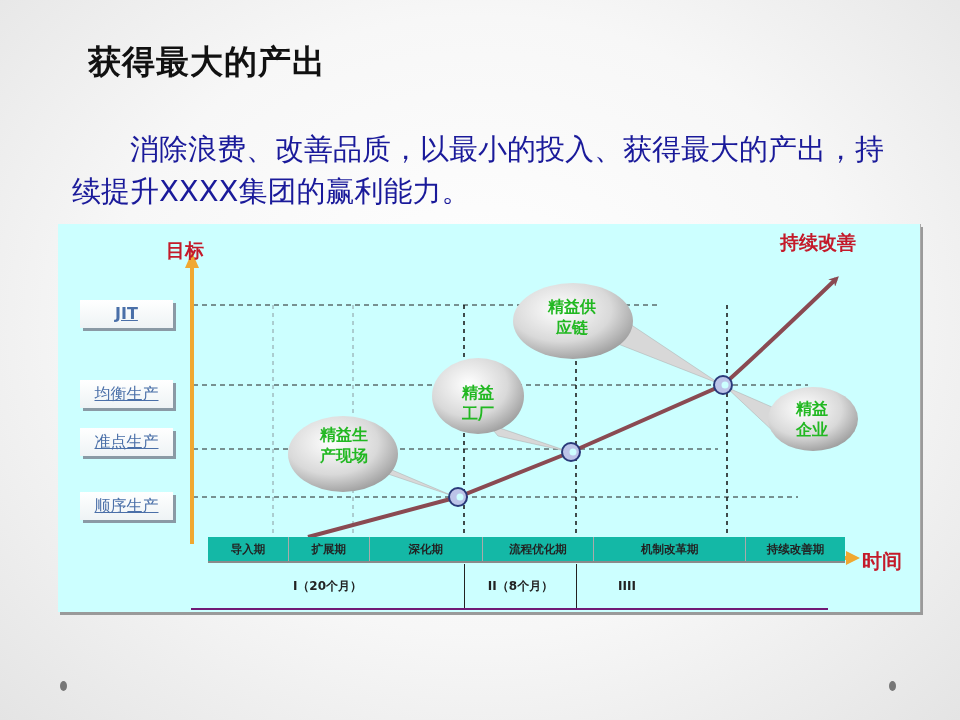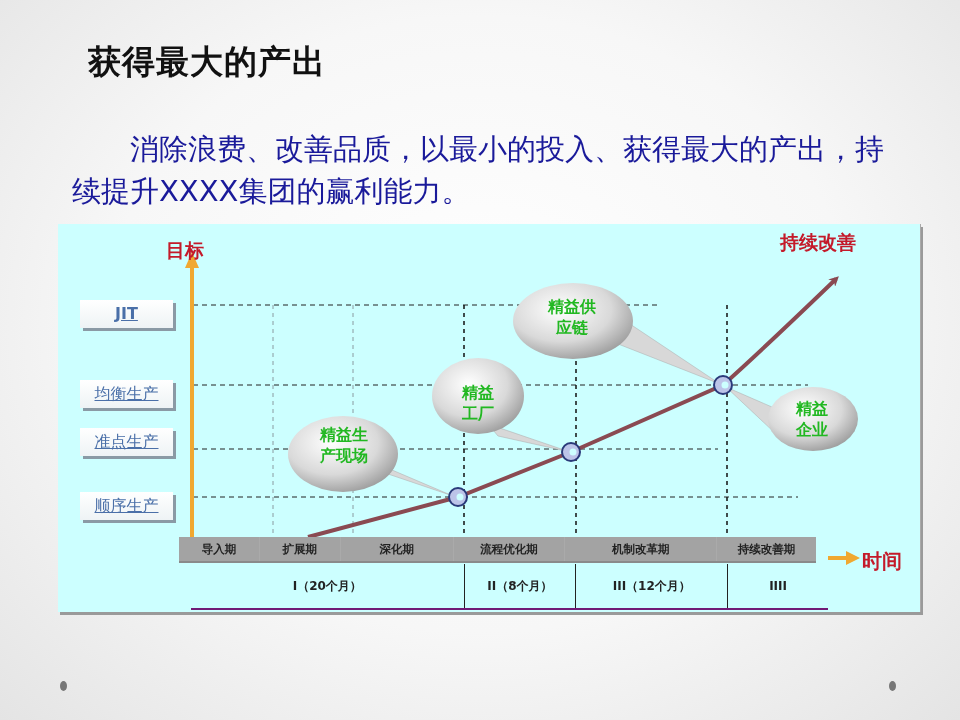--- a/index.html
+++ b/index.html
@@ -9,21 +9,21 @@
   .title{position:absolute;left:88px;top:40px;font-size:33px;font-weight:bold;color:#111;letter-spacing:1px;}
   .desc{position:absolute;left:72px;top:128px;width:840px;font-size:29px;line-height:42px;color:#1a1a9a;font-weight:normal;}
   .desc .indent{display:inline-block;width:58px;}
   .panel{position:absolute;left:58px;top:224px;width:862px;height:388px;background:#ccffff;
     box-shadow:2px 3px 0 #9a9a9a;border-right:1px solid #aaa;}
   .dot{position:absolute;width:7px;height:10px;border-radius:50%;background:#777;}
   .ylabel-box{position:absolute;left:22px;width:93px;height:28px;background:linear-gradient(#fff,#eef3f5);
     box-shadow:3px 3px 0 #8a9aa5;color:#4a6fa8;font-size:16px;text-align:center;line-height:28px;text-decoration:underline;}
   .ylabel-box.jit{font-weight:bold;}
   .axis-title{position:absolute;color:#c41a2a;font-size:19px;font-weight:bold;}
-  .phase-bar{position:absolute;left:121px;top:313px;width:637px;height:24px;background:#a3a3a3;
+  .phase-bar{position:absolute;left:150px;top:313px;width:637px;height:24px;background:#14b8a6;
     box-shadow:0 2px 0 #8a8a8a;display:flex;}
   .phase{font-size:11.5px;color:#222;text-align:center;line-height:24px;font-weight:bold;border-right:1px solid #aaa;}
   .stage-row{position:absolute;left:133px;top:340px;width:637px;height:44px;display:flex;border-bottom:2px solid #701a75;}
   .stage{font-size:12px;font-weight:bold;color:#222;text-align:center;line-height:44px;border-right:1.5px solid #222;}
   .stage:last-child{border-right:none;text-align:center;}
   .bubble-text{position:absolute;color:#22b822;font-weight:bold;font-size:16px;text-align:center;line-height:21px;}
 </style>
 </head>
 <body>
 
@@ -130,19 +130,18 @@
     <div class="phase" style="width:80px;">扩展期</div>
     <div class="phase" style="width:112px;">深化期</div>
     <div class="phase" style="width:111px;">流程优化期</div>
     <div class="phase" style="width:151px;">机制改革期</div>
     <div class="phase" style="width:99px;border-right:none;">持续改善期</div>
   </div>
 
   <div class="stage-row">
     <div class="stage" style="width:273px;">I（20个月）</div>
     <div class="stage" style="width:111px;">II（8个月）</div>
-    <div class="stage" style="width:151px;">III（12个月）</div>
     <div class="stage" style="width:100px;">IIII</div>
   </div>
 </div>
 
 <div class="dot" style="left:60px;top:681px;"></div>
 <div class="dot" style="left:889px;top:681px;"></div>
 
 </body></html>

